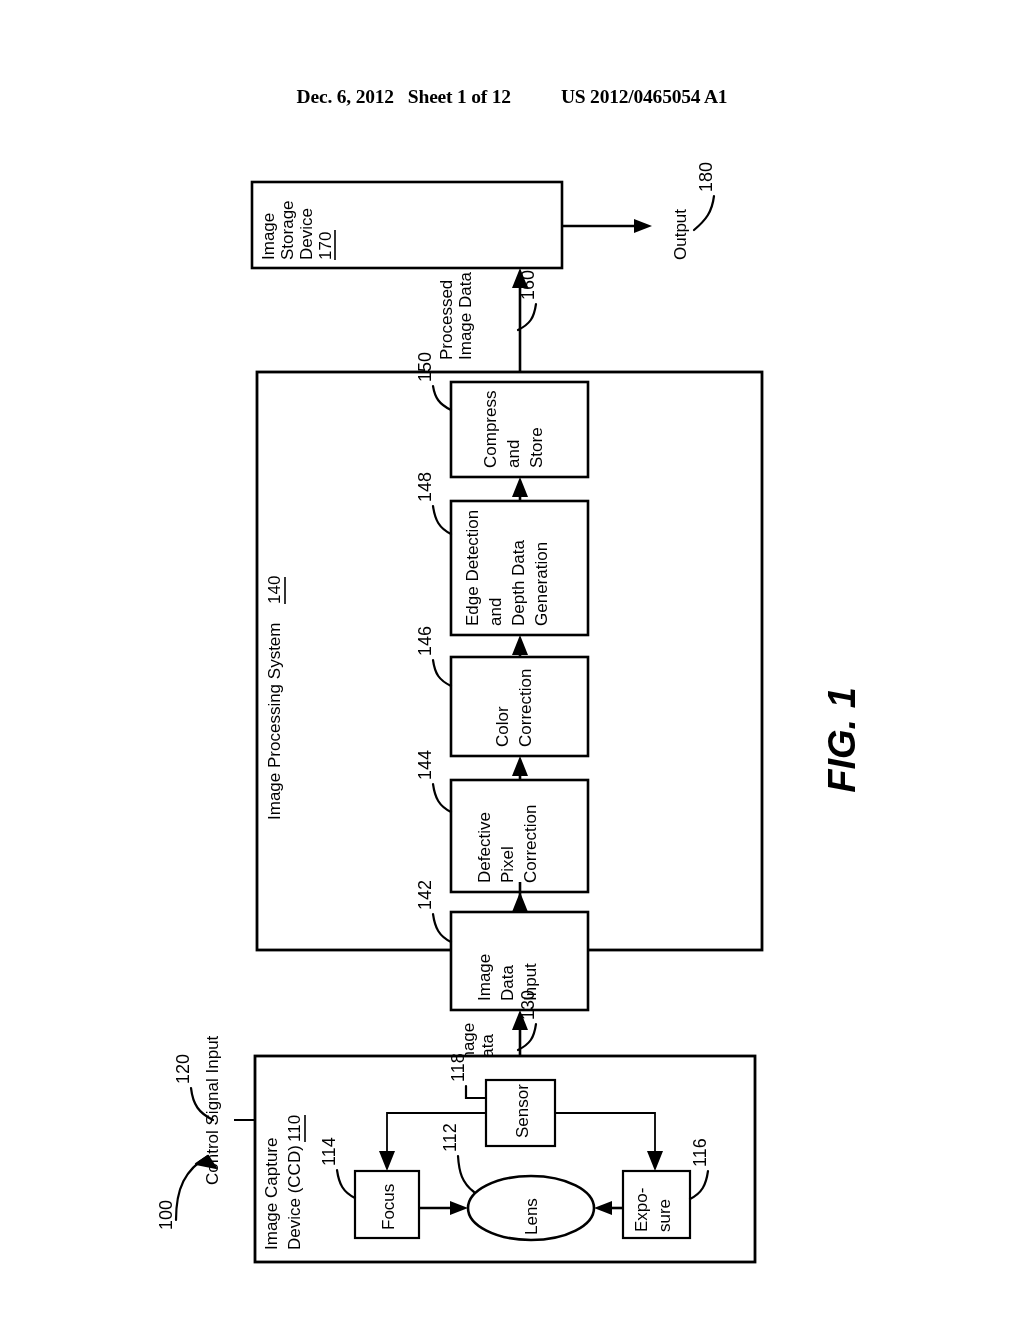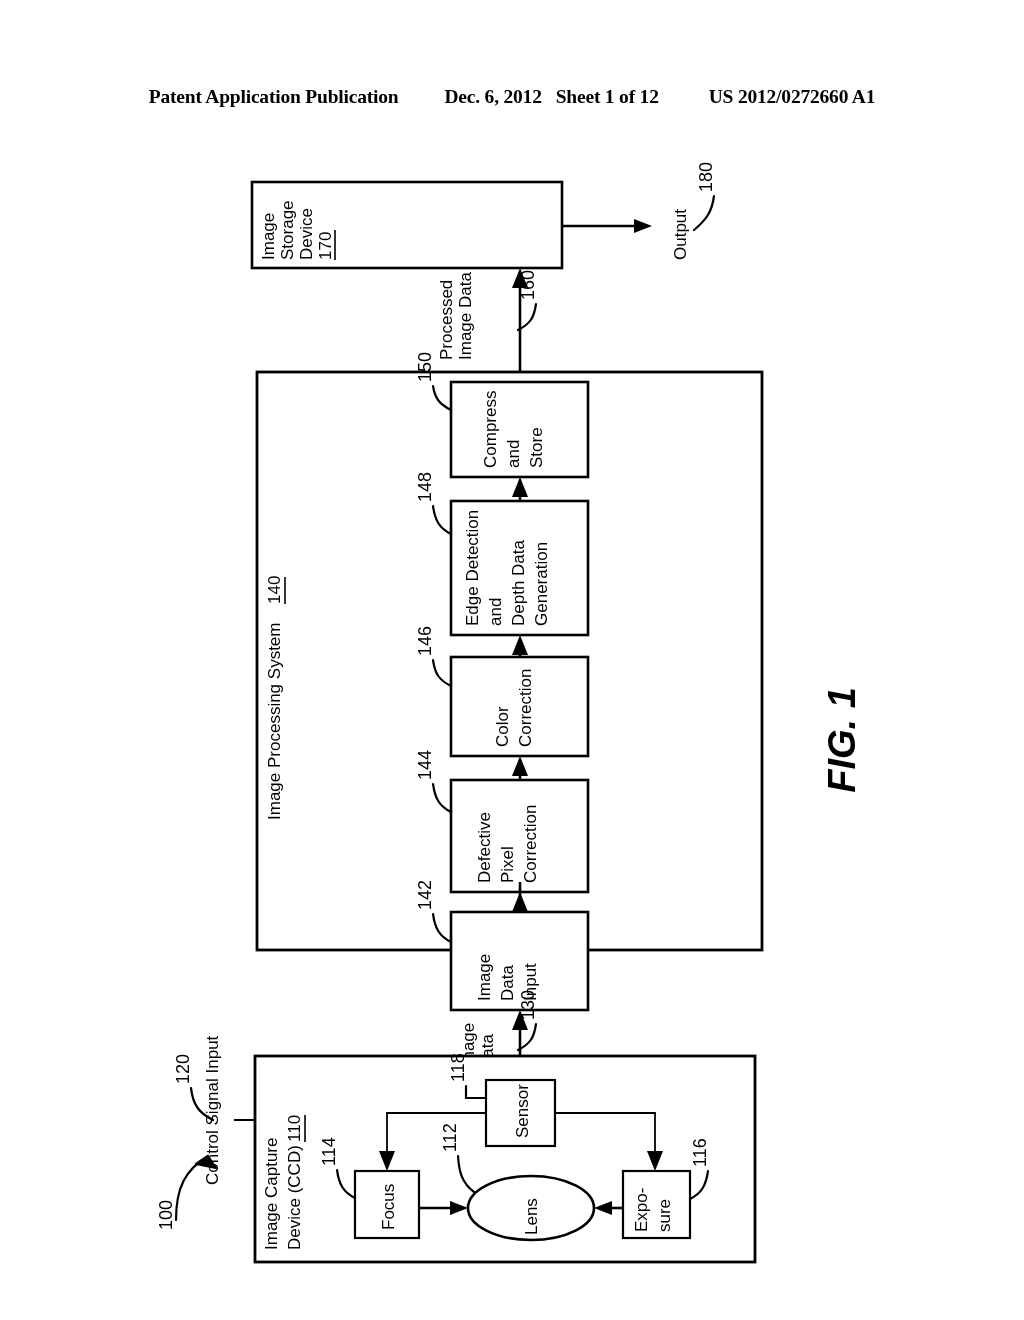--- a/index.html
+++ b/index.html
@@ -96,24 +96,23 @@
   }
   .underline {
     stroke: #000000;
     stroke-width: 1.6;
   }
 </style>
 </head>
 <body>
 
 <div class="page-header">
-  <span class="hdr-pub">Patent Application Publication</span>
   <span class="hdr-date">Dec. 6, 2012</span>
   <span class="hdr-sheet">Sheet 1 of 12</span>
-  <span class="hdr-docnum">US 2012/0272660 A1</span>
+  <span class="hdr-docnum">US 2012/0465054 A1</span>
 </div>
 
 <svg id="figure-canvas" class="dgm" viewBox="0 0 1024 1200">
 
   <g>
     <text class="fig-label" x="855" y="620" transform="rotate(-90 855 620)" text-anchor="middle">FIG. 1</text>
   </g>
 
   <g>
     <path class="leader" d="M 176,1100 C 176,1068 185,1050 208,1036"></path>

